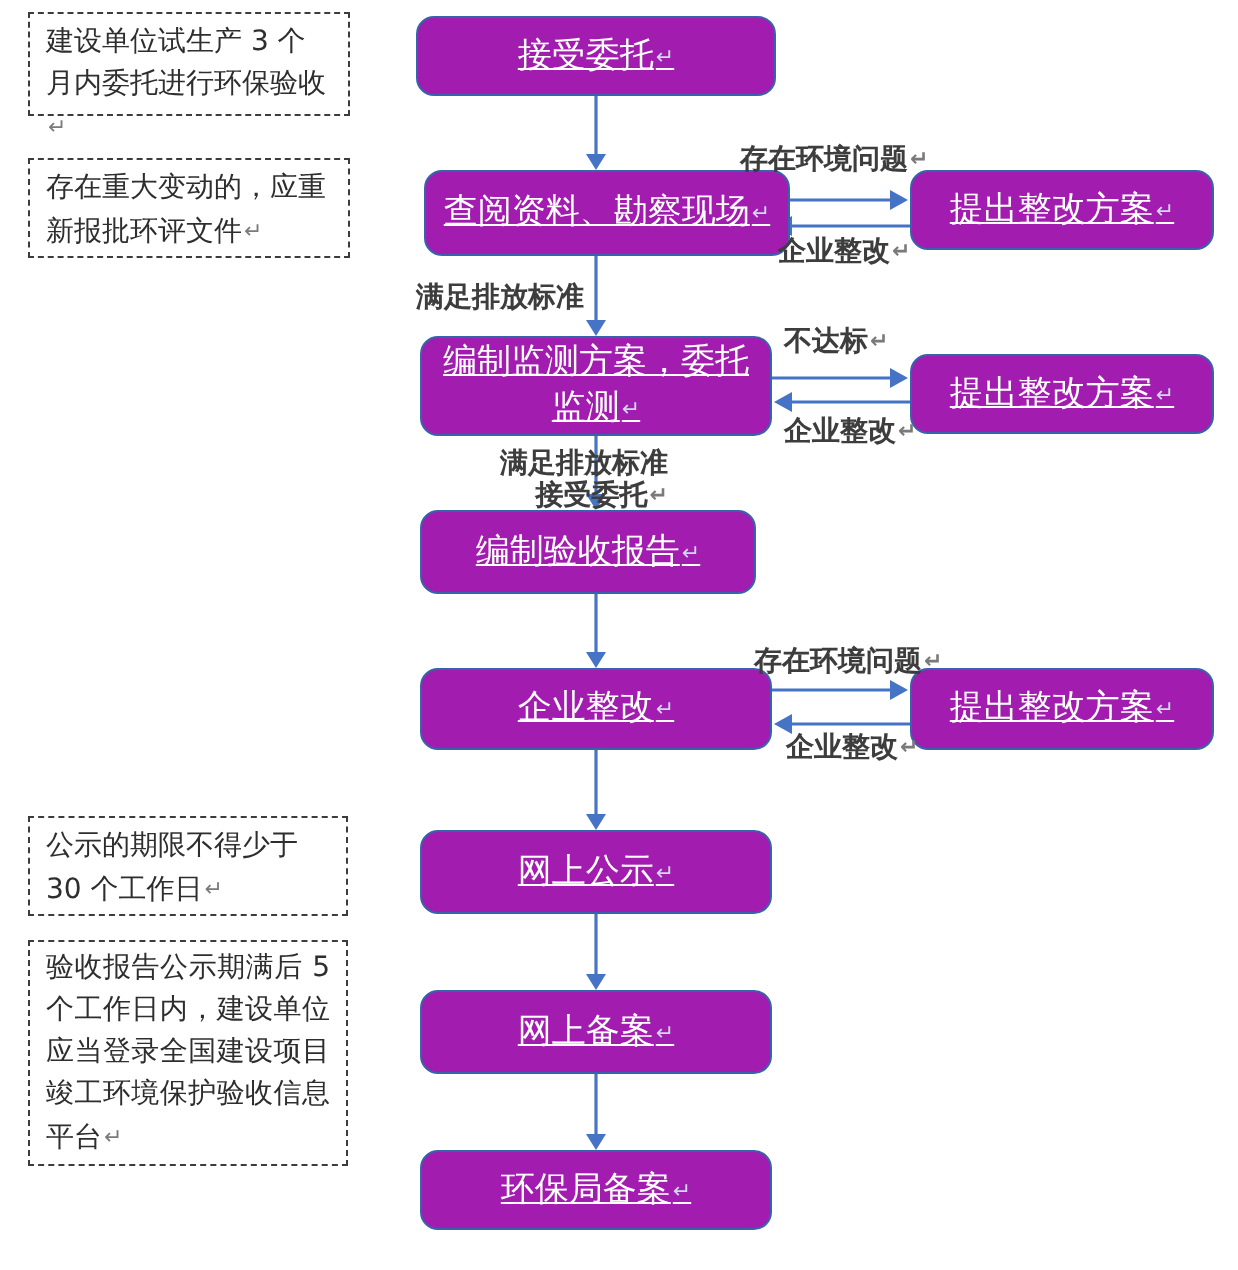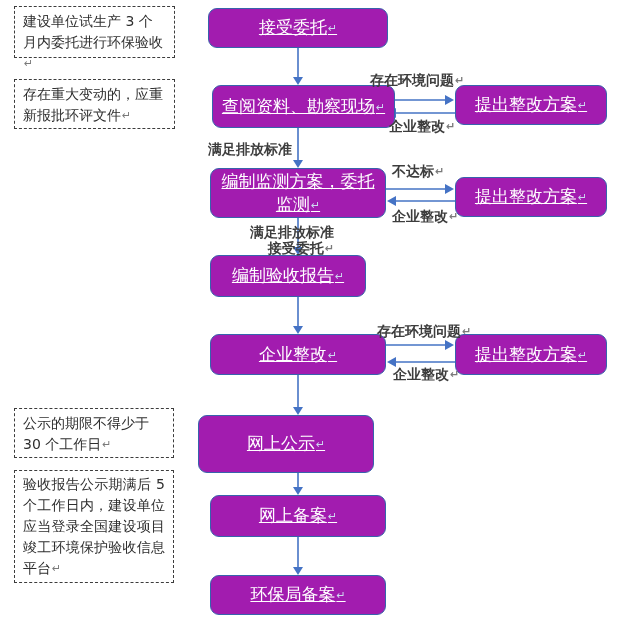--- a/index.html
+++ b/index.html
@@ -107,29 +107,29 @@
   </div>
 
   <div class="node" style="left:212px;top:85px;width:183px;height:43px">
     <div><span>查阅资料、勘察现场</span><span class="rm rm-light">↵</span></div>
   </div>
 
   <div class="node" style="left:210px;top:168px;width:176px;height:50px">
     <div><span>编制监测方案，委托监测</span><span class="rm rm-light">↵</span></div>
   </div>
 
-  <div class="node" style="left:210px;top:255px;width:156px;height:42px">
+  <div class="node" style="left:210px;top:255px;width:168px;height:42px">
     <div><span>编制验收报告</span><span class="rm rm-light">↵</span></div>
   </div>
 
   <div class="node" style="left:210px;top:334px;width:176px;height:41px">
     <div><span>企业整改</span><span class="rm rm-light">↵</span></div>
   </div>
 
-  <div class="node" style="left:198px;top:415px;width:176px;height:58px">
+  <div class="node" style="left:210px;top:415px;width:176px;height:42px">
     <div><span>网上公示</span><span class="rm rm-light">↵</span></div>
   </div>
 
   <div class="node" style="left:210px;top:495px;width:176px;height:42px">
     <div><span>网上备案</span><span class="rm rm-light">↵</span></div>
   </div>
 
   <div class="node" style="left:210px;top:575px;width:176px;height:40px">
     <div><span>环保局备案</span><span class="rm rm-light">↵</span></div>
   </div>

